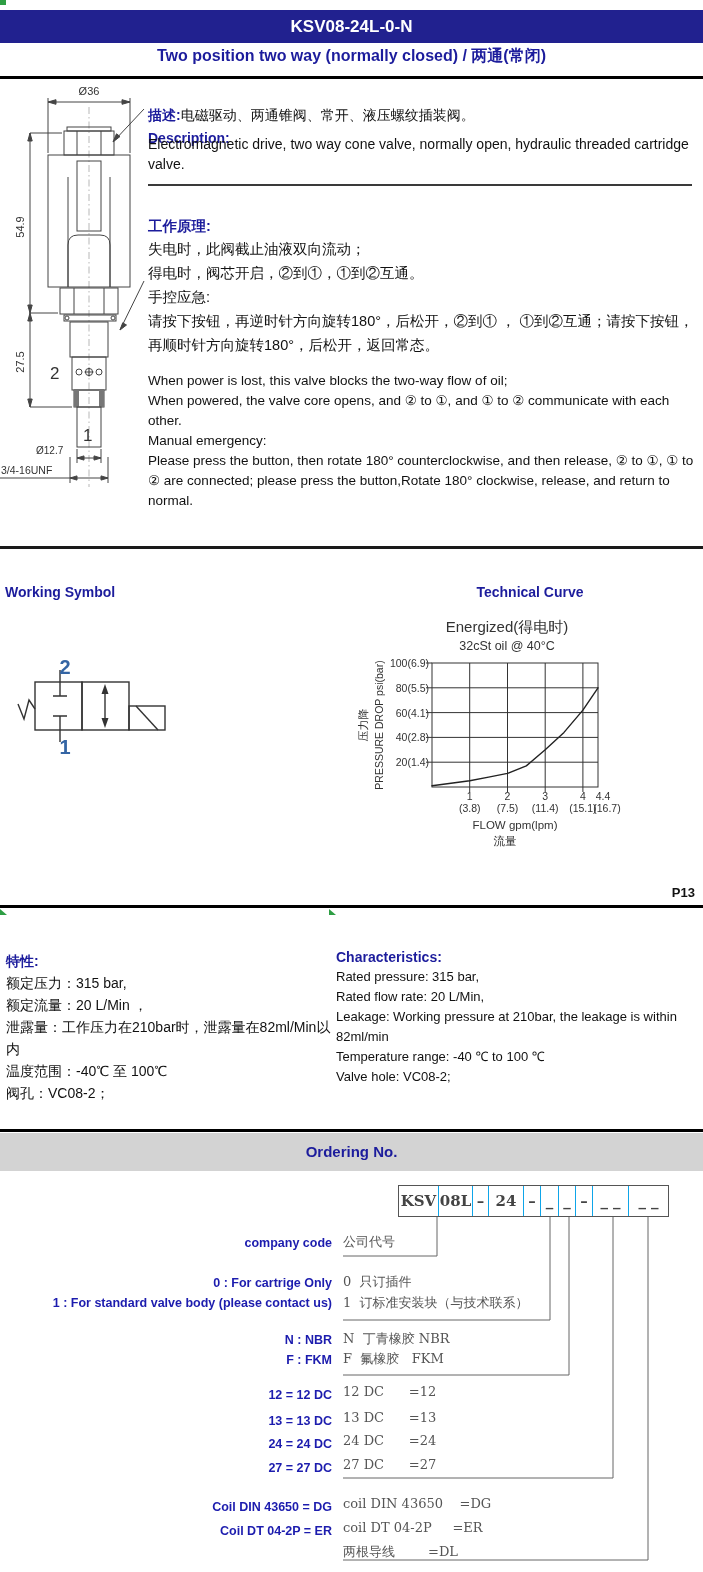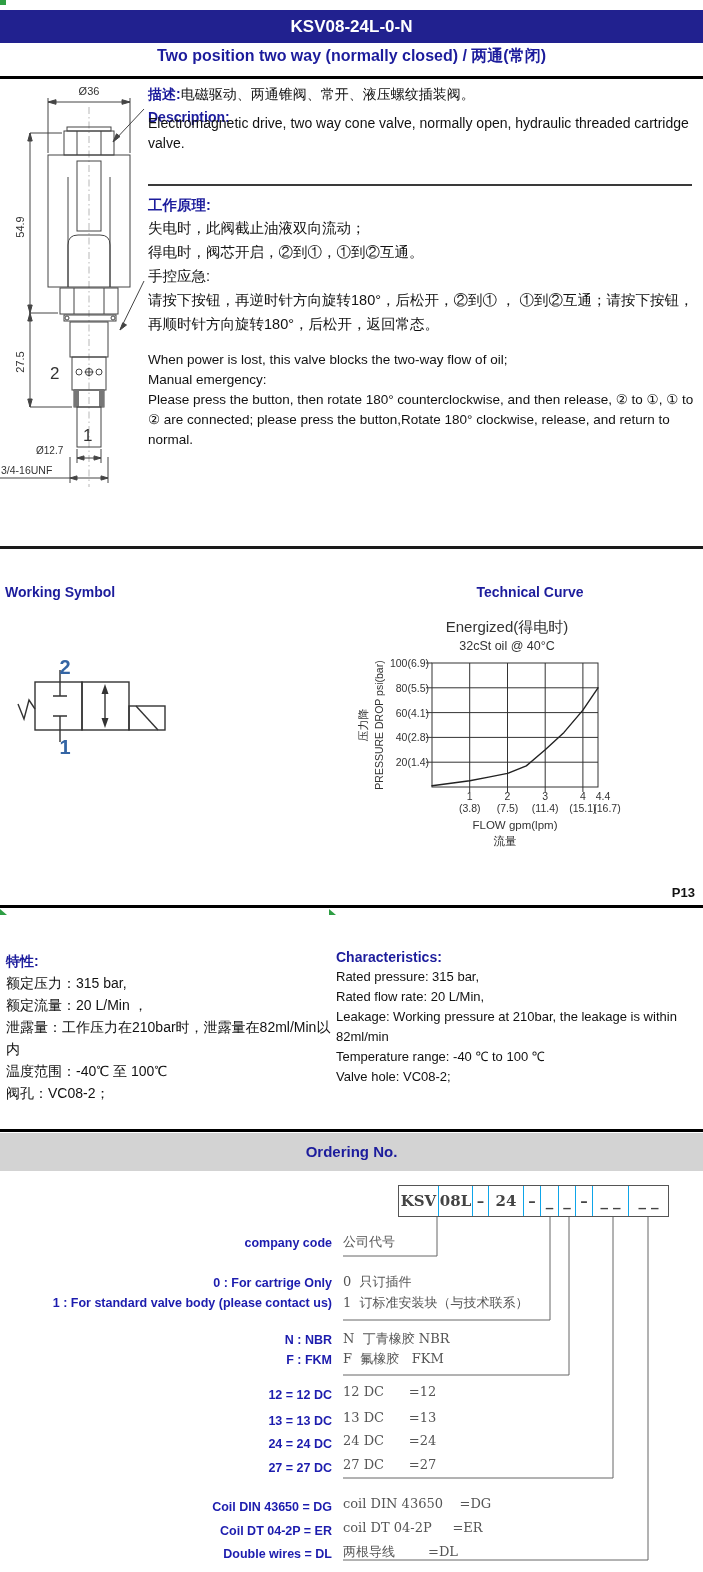--- a/index.html
+++ b/index.html
@@ -12,21 +12,21 @@
   #green-dot{left:0;top:0;width:6px;height:5px;background:#2e9e44;}
   #header-bar{left:0;top:10px;width:703px;height:33px;background:#21218f;
               color:#fff;font-size:17px;font-weight:bold;text-align:center;line-height:33px;}
   #subtitle{left:0;top:46px;width:703px;text-align:center;font-size:16px;font-weight:bold;color:#1c1c9c;}
   .hr{left:0;width:703px;background:#000;}
   #hr1{top:76px;height:3px;}
   #hr2{top:546px;height:3px;background:#1a1a1a;}
   #hr3{top:905px;height:3px;}
   #hr-order{top:1129px;height:3px;}
   
-  .txtcol{left:148px;width:552px;font-size:14px;line-height:20px;}
+  .txtcol{left:148px;width:552px;font-size:14px;line-height:20px;margin-top:21px;}
   #desc-zh{top:84px;}
   #desc-en-label{top:107px;font-weight:bold;color:#1c1c9c;}
   #desc-en{top:113px;font-size:14px;}
   #divider-desc{left:148px;top:184px;width:544px;height:2px;background:#3a3a3a;}
   #wp-zh-label{top:195px;font-weight:bold;color:#1c1c9c;font-size:14.5px;}
   #wp-zh{top:216px;line-height:24px;font-size:14.5px;}
   #wp-en-label{top:330px;font-weight:bold;color:#1c1c9c;}
   #wp-en{top:350px;font-size:13.5px;line-height:20px;}
   
   #ws-heading{left:5px;top:584px;font-size:14px;font-weight:bold;color:#1c1c9c;}
@@ -148,20 +148,21 @@
 
   <div class="abs txtcol" id="wp-zh-label">工作原理:</div>
   <div class="abs txtcol" id="wp-zh">
     <div>失电时，此阀截止油液双向流动；</div>
     <div>得电时，阀芯开启，②到①，①到②互通。</div>
     <div>手控应急:</div>
     <div>请按下按钮，再逆时针方向旋转180°，后松开，②到① ， ①到②互通；请按下按钮，再顺时针方向旋转180°，后松开，返回常态。</div>
   </div>
   <div class="abs txtcol" id="wp-en">
     <div>When power is lost, this valve blocks the two-way flow of oil;</div>
+    <div>When powered, the valve core opens, and ② to ①, and ① to ② communicate with each other.</div>
     <div>Manual emergency:</div>
     <div>Please press the button, then rotate 180° counterclockwise, and then release, ② to ①, ① to ② are connected; please press the button,Rotate 180° clockwise, release, and return to normal.</div>
   </div>
 
   <div class="abs hr" id="hr2"></div>
 
   <div class="abs" id="ws-heading">Working Symbol</div>
   <svg class="abs" style="left:15px;top:648px;" width="200" height="125" viewBox="0 0 200 125">
     <g stroke="#333" stroke-width="1.4" fill="none">
       <rect x="20" y="34" width="47" height="48"></rect>
@@ -277,21 +278,20 @@
   <div class="abs ord-label" style="top:1276px">0 : For cartrige Only</div>
   <div class="abs ord-label" style="top:1296px">1 : For standard valve body (please contact us)</div>
   <div class="abs ord-label" style="top:1333px">N : NBR</div>
   <div class="abs ord-label" style="top:1353px">F : FKM</div>
   <div class="abs ord-label" style="top:1388px">12 = 12 DC</div>
   <div class="abs ord-label" style="top:1414px">13 = 13 DC</div>
   <div class="abs ord-label" style="top:1437px">24 = 24 DC</div>
   <div class="abs ord-label" style="top:1461px">27 = 27 DC</div>
   <div class="abs ord-label" style="top:1500px">Coil DIN 43650 = DG</div>
   <div class="abs ord-label" style="top:1524px">Coil DT 04-2P = ER</div>
-  <div class="abs ord-label" style="top:1547px">Double wires = DL</div>
 
   <div class="abs ord-mid" style="top:1233px">公司代号</div>
   <div class="abs ord-mid" style="top:1273px">0  只订插件</div>
   <div class="abs ord-mid" style="top:1294px">1  订标准安装块（与技术联系）</div>
   <div class="abs ord-mid" style="top:1330px">N  丁青橡胶 NBR</div>
   <div class="abs ord-mid" style="top:1350px">F  氟橡胶   FKM</div>
   <div class="abs ord-mid" style="top:1384px">12 DC      =12</div>
   <div class="abs ord-mid" style="top:1410px">13 DC      =13</div>
   <div class="abs ord-mid" style="top:1433px">24 DC      =24</div>
   <div class="abs ord-mid" style="top:1457px">27 DC      =27</div>

